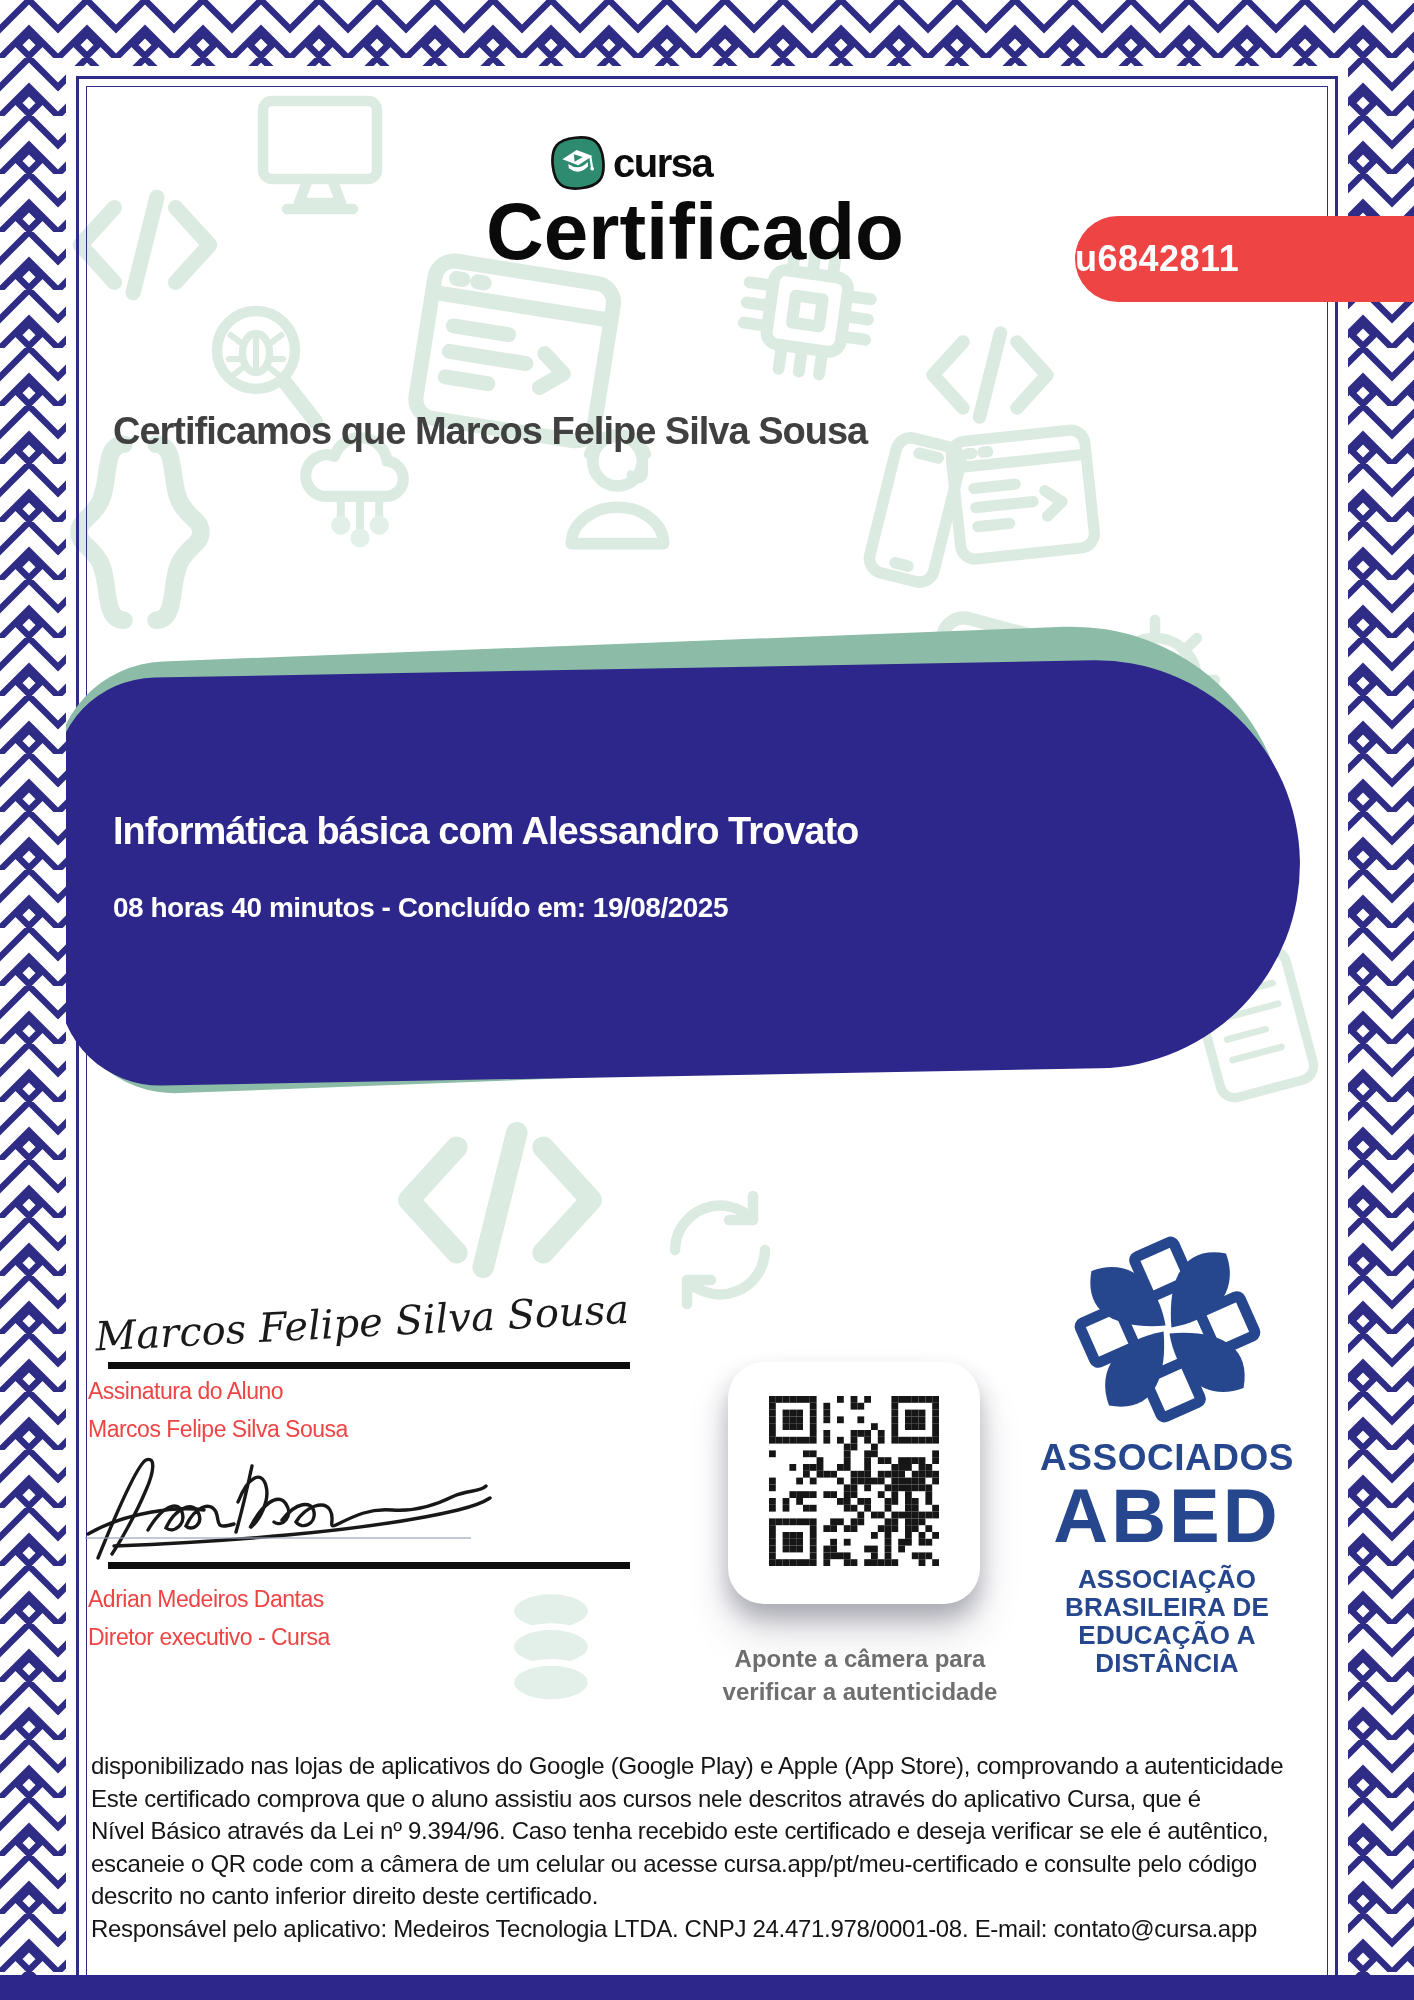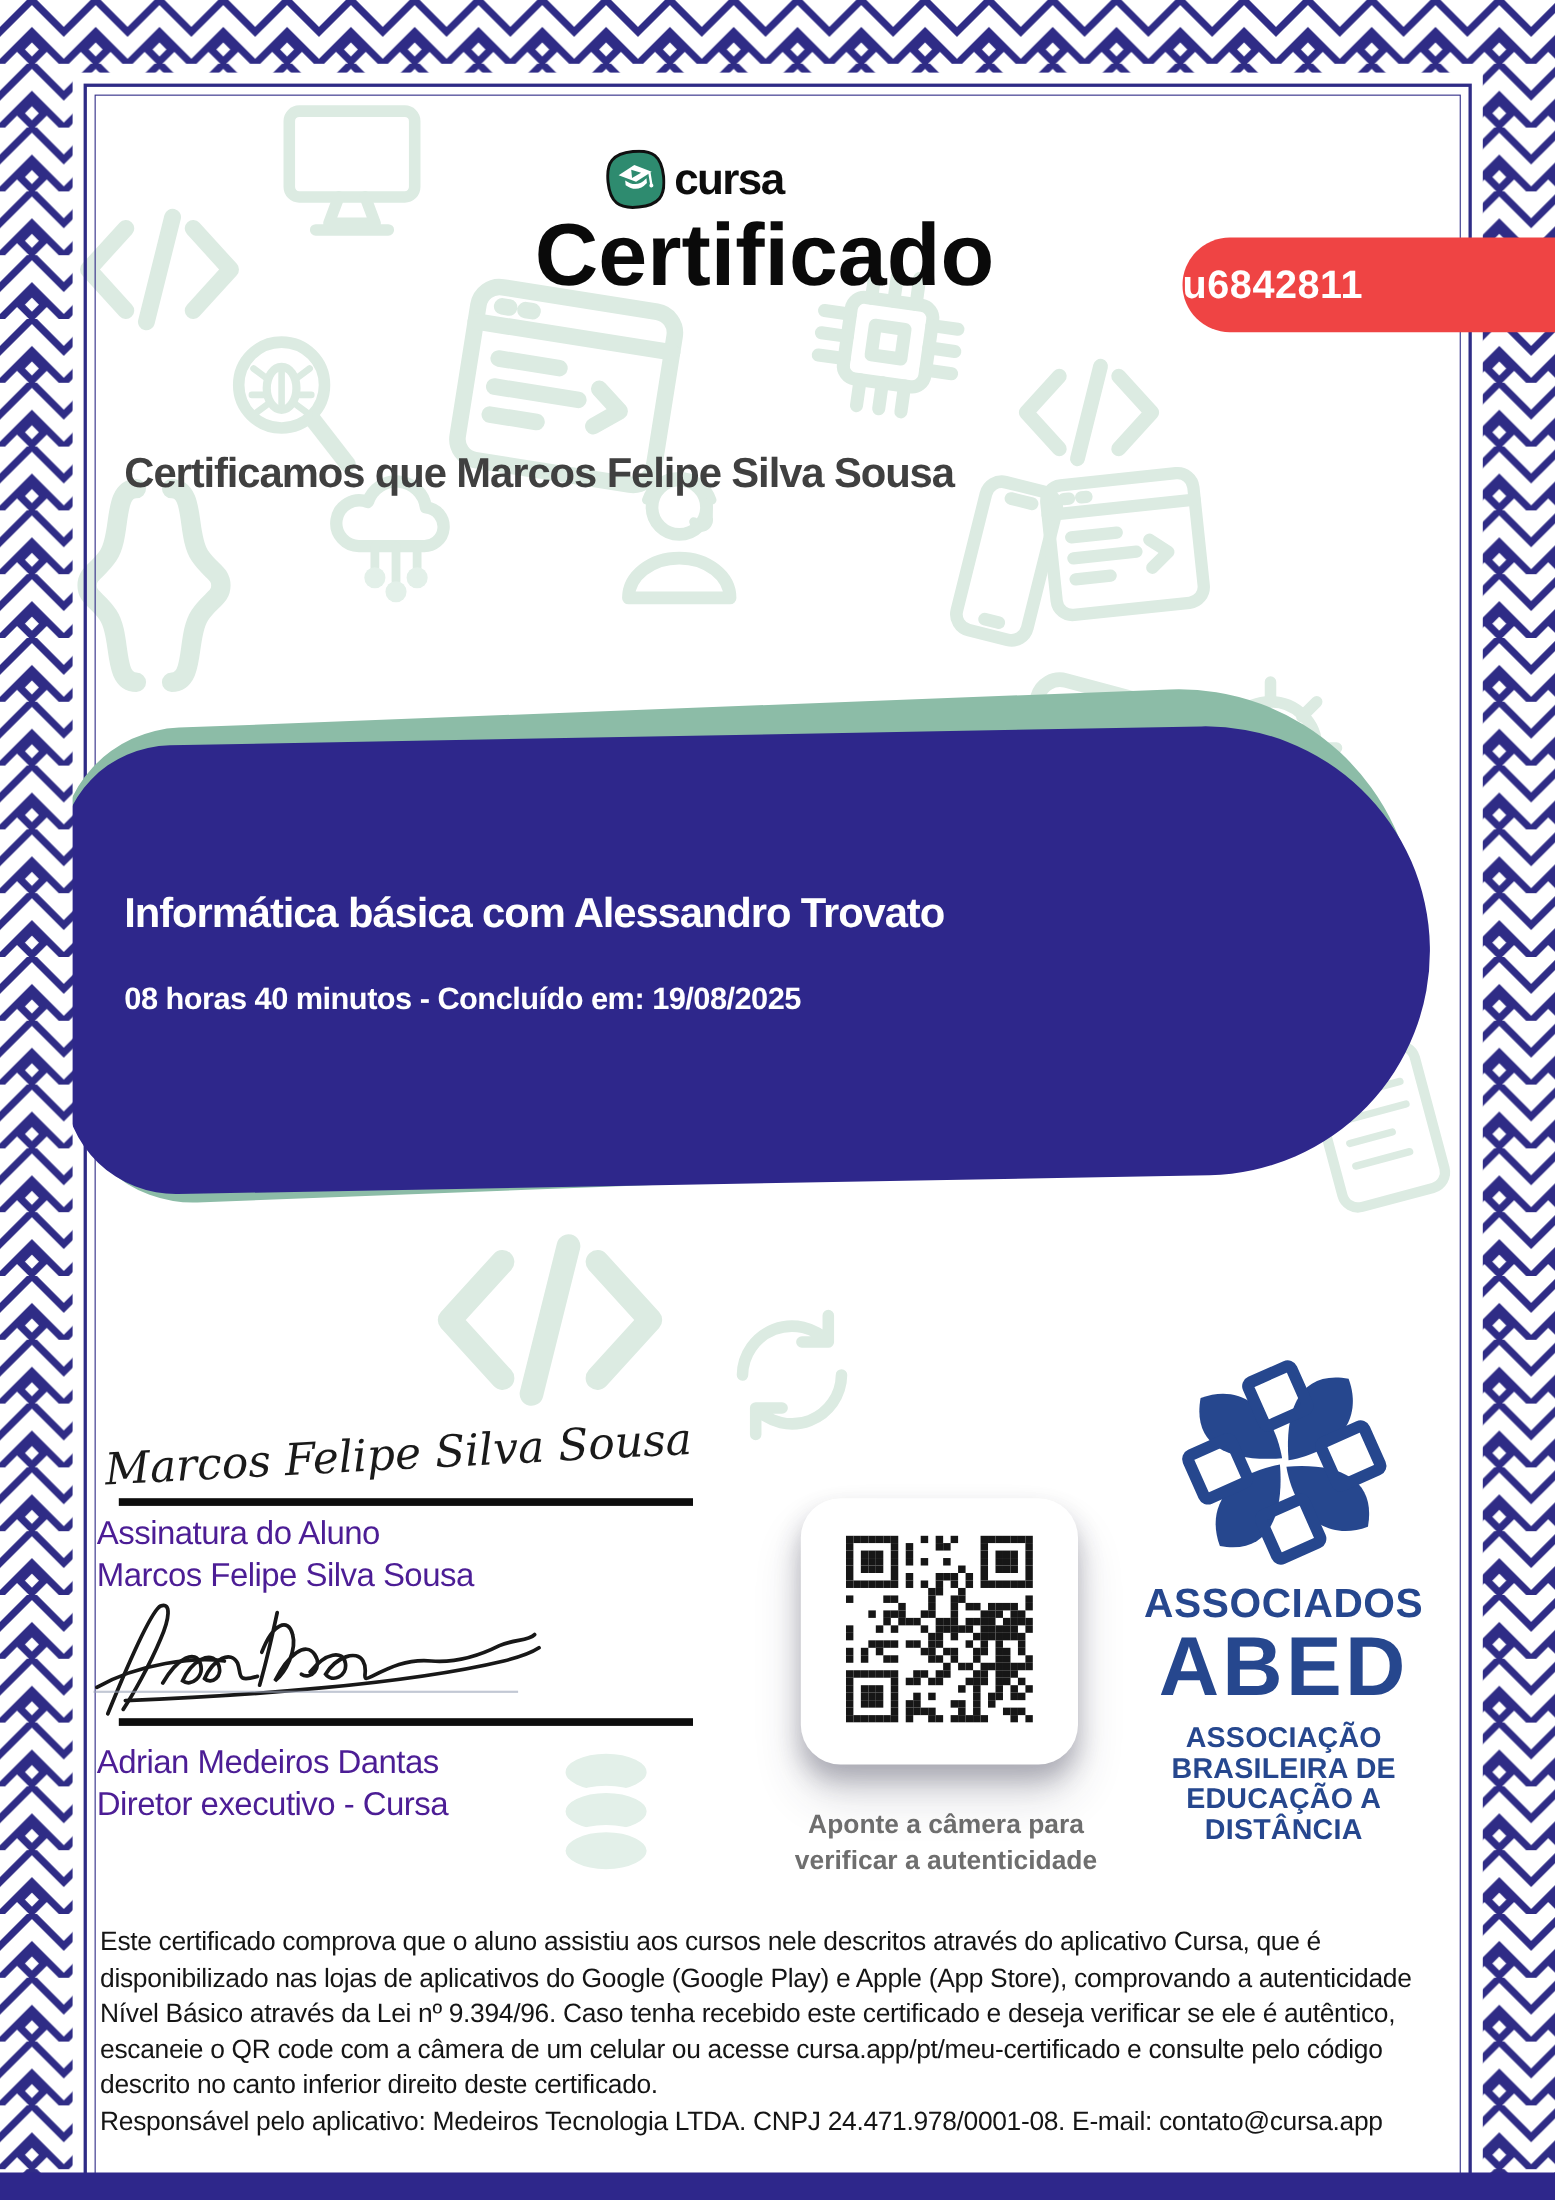--- a/index.html
+++ b/index.html
@@ -39,21 +39,21 @@
           border-radius:120px 230px 230px 120px;transform:rotate(-2.2deg);z-index:2;}
   .banner{left:56px;top:668px;width:1244px;height:408px;background:#2E278B;
           border-radius:120px 240px 240px 120px;transform:rotate(-1.05deg);z-index:2;}
   .course-title{left:113px;top:810px;font-size:38px;font-weight:800;letter-spacing:-1px;color:#ffffff;z-index:3;}
   .course-details{left:113px;top:892px;font-size:28px;font-weight:700;letter-spacing:-0.5px;color:#ffffff;z-index:3;}
 
   
   .sig-script{left:95px;top:1300px;width:520px;font-family:"DejaVu Serif",serif;font-style:italic;
               font-size:40px;color:#1a1a1a;transform:rotate(-3deg);z-index:3;white-space:nowrap;}
   .sig-line{height:7px;background:#0d0d0d;z-index:3;}
-  .sig-label{font-size:30px;letter-spacing:-0.5px;color:#4c1d95;z-index:3;white-space:nowrap;}
+  .sig-label{font-size:23px;letter-spacing:-0.5px;color:#ef4444;z-index:3;white-space:nowrap;}
   .sig2-underline{left:85px;top:1537px;width:386px;height:2px;background:#9aa4b8;opacity:.6;z-index:3;}
 
   
   .qr-card{left:728px;top:1362px;width:252px;height:242px;background:#ffffff;border-radius:36px;z-index:5;
            box-shadow:0 14px 22px rgba(45,45,70,.30),0 28px 44px rgba(45,45,70,.16);}
   .qr-grid{position:absolute;left:41px;top:34px;}
   .qr-caption{left:710px;top:1642px;width:300px;text-align:center;font-size:24px;font-weight:700;
               color:#6F6F6F;line-height:33px;z-index:3;}
 
   
@@ -568,21 +568,21 @@
     <div class="abed-acronym">ABED</div>
     <div class="abed-name">
       <div>ASSOCIAÇÃO</div>
       <div>BRASILEIRA DE</div>
       <div>EDUCAÇÃO A</div>
       <div>DISTÂNCIA</div>
     </div>
   </div>
 
   <div class="abs footer">
+    <div>disponibilizado nas lojas de aplicativos do Google (Google Play) e Apple (App Store), comprovando a autenticidade</div>
     <div>Este certificado comprova que o aluno assistiu aos cursos nele descritos através do aplicativo Cursa, que é</div>
-    <div>disponibilizado nas lojas de aplicativos do Google (Google Play) e Apple (App Store), comprovando a autenticidade</div>
     <div>Nível Básico através da Lei nº 9.394/96. Caso tenha recebido este certificado e deseja verificar se ele é autêntico,</div>
     <div>escaneie o QR code com a câmera de um celular ou acesse cursa.app/pt/meu-certificado e consulte pelo código</div>
     <div>descrito no canto inferior direito deste certificado.</div>
     <div>Responsável pelo aplicativo: Medeiros Tecnologia LTDA. CNPJ 24.471.978/0001-08. E-mail: contato@cursa.app</div>
   </div>
 
 </div>
 
 </body></html>

